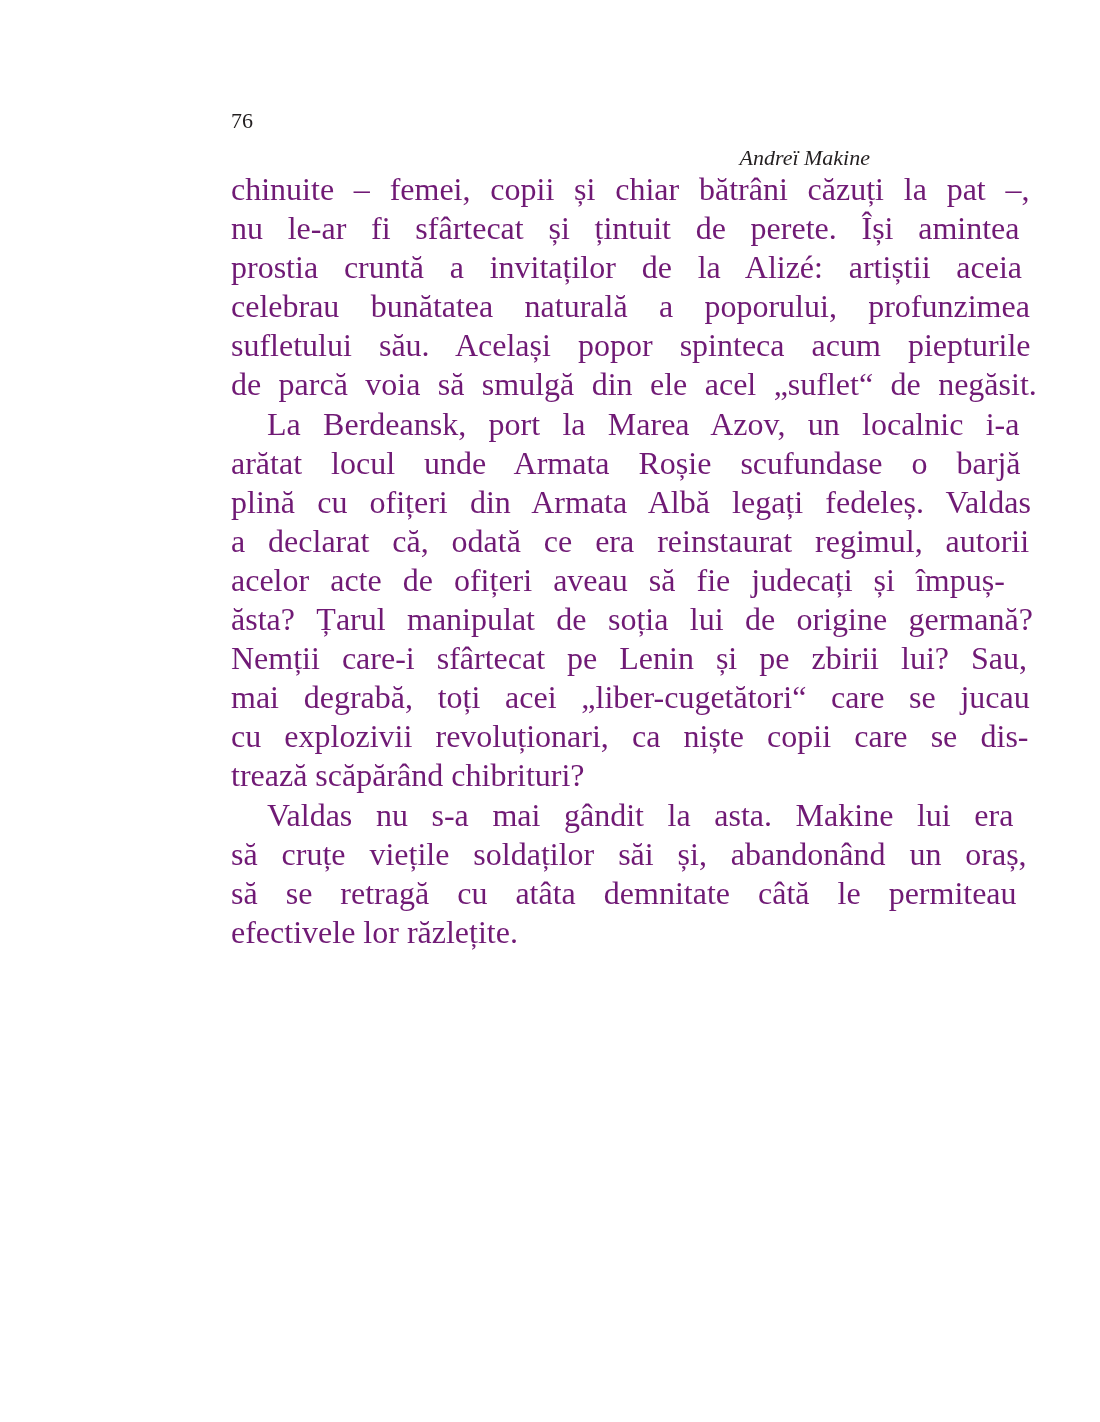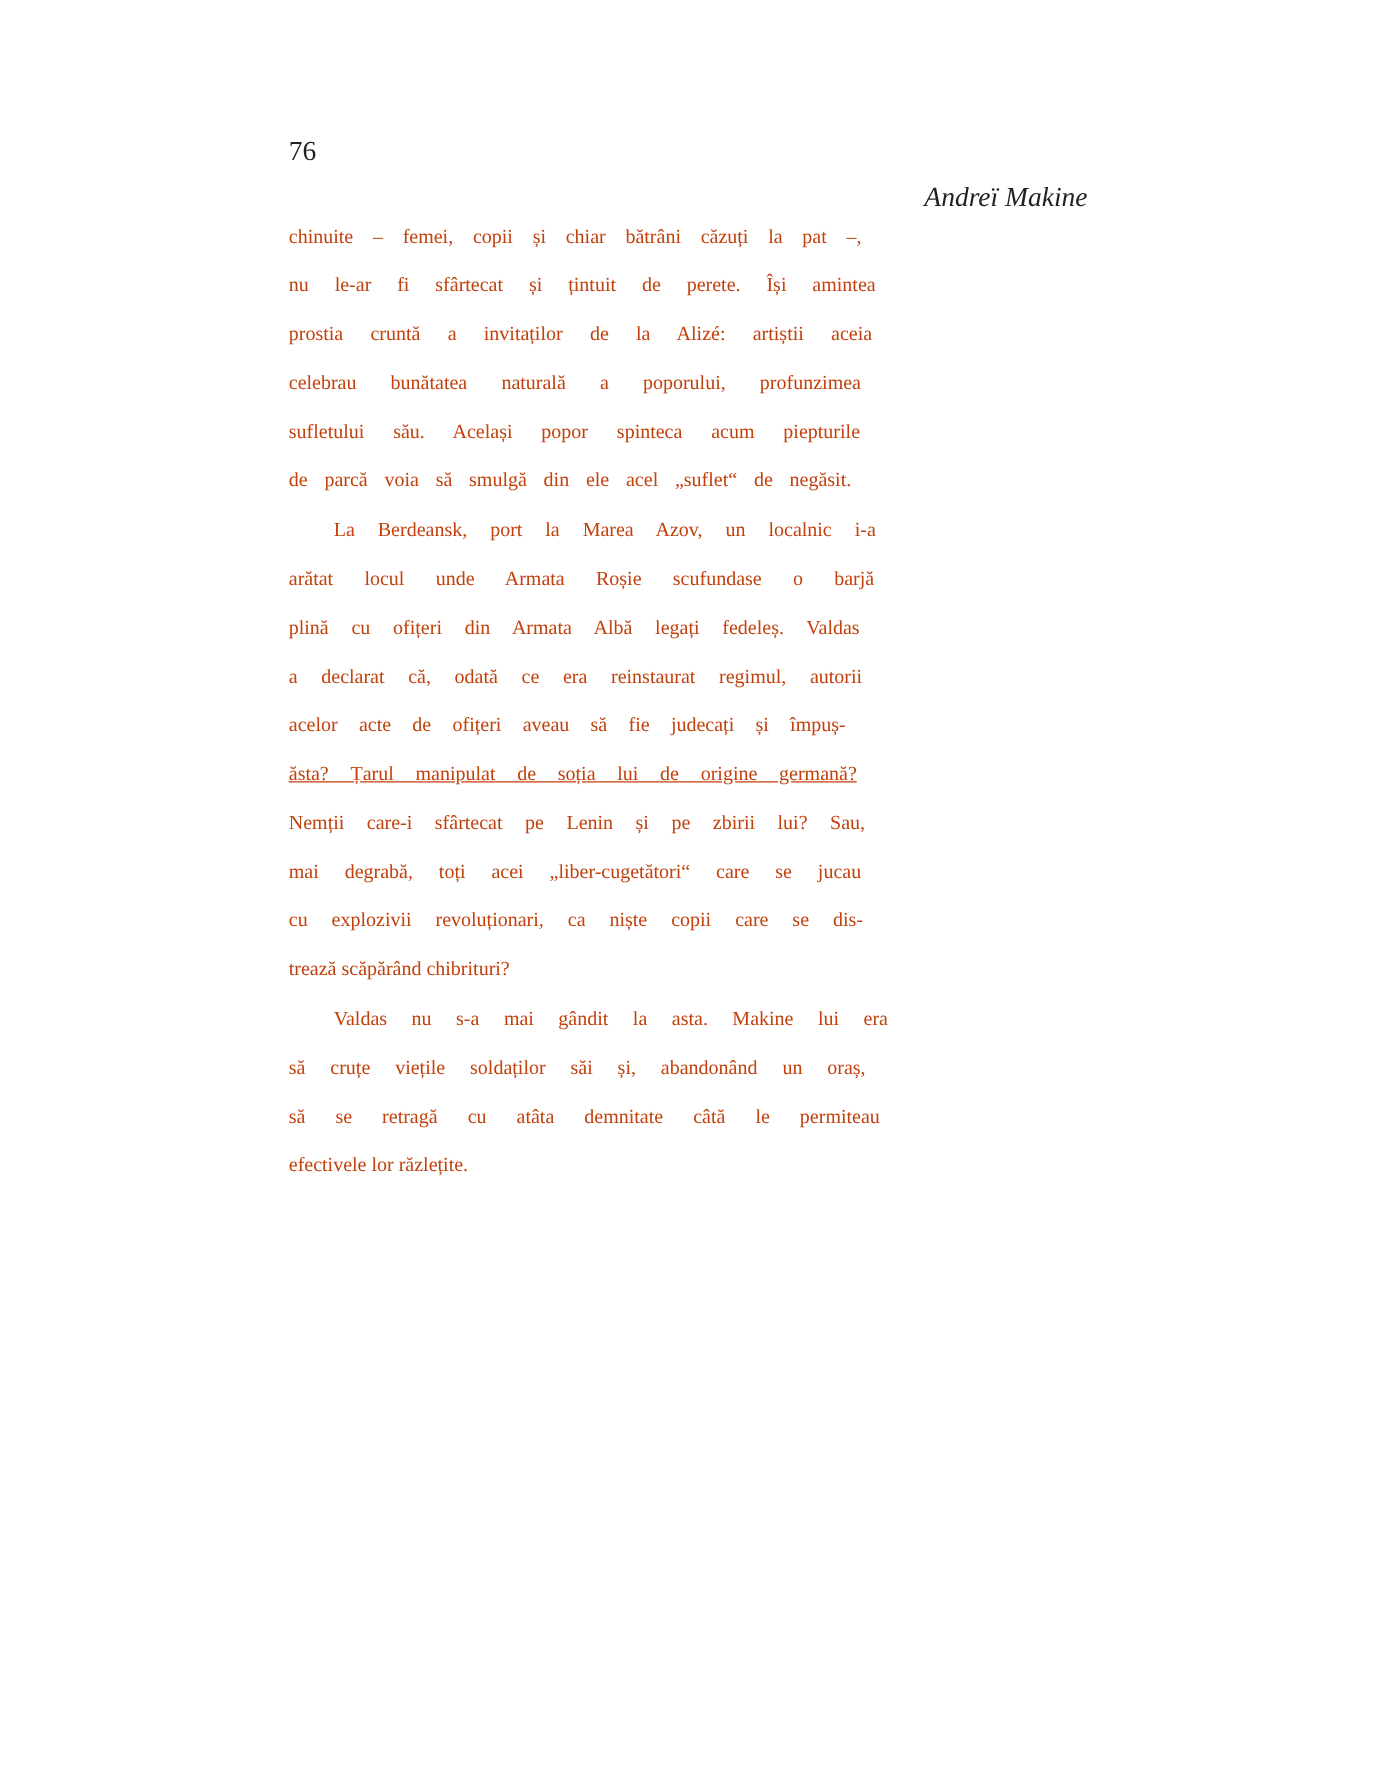--- a/index.html
+++ b/index.html
@@ -3,21 +3,21 @@
 <meta charset="utf-8">
 <style>
   html, body { margin: 0; padding: 0; background: #ffffff; }
   body { width: 1100px; height: 1422px; position: relative; overflow: hidden; }
   .page { position: absolute; left: 0; top: 0; width: 1100px; height: 1422px; background: #ffffff; color: #231f20; }
   .running-head { position: absolute; left: 231px; top: 106px; width: 639px; height: 30px;
     font-family: "Liberation Serif", "DejaVu Serif", serif; font-size: 22px; line-height: 30px; color: #231f20; }
   .folio { position: absolute; left: 0; top: 0; }
   .author { position: absolute; right: 0; top: 0; font-style: italic; margin-top: 37px; }
   .body-text { position: absolute; left: 231px; top: 170px; width: 639px;
-    font-family: "Liberation Serif", "DejaVu Serif", serif; font-size: 16px; color: #c2410c; }
+    font-family: "Liberation Serif", "DejaVu Serif", serif; font-size: 32px; color: #701a75; }
   .line { display: block; height: 39.1px; line-height: 39.1px; white-space: nowrap;
     text-align: justify; text-align-last: justify; overflow: visible; }
   .line.indent { padding-left: 36px; }
   .line.last { text-align-last: left; }
   .line span.fit { display: inline-block; transform-origin: left center; white-space: nowrap; }
 </style>
 </head>
 <body>
 
 <div class="page">
@@ -36,21 +36,21 @@
       <span class="line"><span class="fit" style="word-spacing: 19.0729px;">sufletului său. Același popor spinteca acum piepturile</span></span>
       <span class="line"><span class="fit" style="word-spacing: 9.41094px;">de parcă voia să smulgă din ele acel „suflet“ de negăsit.</span></span>
     </div>
 
     <div>
       <span class="line indent"><span class="fit" style="word-spacing: 14.3477px;">La Berdeansk, port la Marea Azov, un localnic i-a</span></span>
       <span class="line"><span class="fit" style="word-spacing: 21.0179px;">arătat locul unde Armata Roșie scufundase o barjă</span></span>
       <span class="line"><span class="fit" style="word-spacing: 14.1914px;">plină cu ofițeri din Armata Albă legați fedeleș. Valdas</span></span>
       <span class="line"><span class="fit" style="word-spacing: 14.918px;">a declarat că, odată ce era reinstaurat regimul, autorii</span></span>
       <span class="line"><span class="fit" style="word-spacing: 13.0278px;">acelor acte de ofițeri aveau să fie judecați și împuș-</span></span>
-      <span class="line"><span class="fit" style="word-spacing: 13.375px; text-decoration: underline;">ăsta? Țarul manipulat de soția lui de origine germană?</span></span>
+      <span class="line"><span class="fit" style="word-spacing: 13.375px;">ăsta? Țarul manipulat de soția lui de origine germană?</span></span>
       <span class="line"><span class="fit" style="word-spacing: 14.0035px;">Nemții care-i sfârtecat pe Lenin și pe zbirii lui? Sau,</span></span>
       <span class="line"><span class="fit" style="word-spacing: 16.7299px;">mai degrabă, toți acei „liber-cugetători“ care se jucau</span></span>
       <span class="line"><span class="fit" style="word-spacing: 15.1602px;">cu explozivii revoluționari, ca niște copii care se dis-</span></span>
       <span class="line last"><span class="fit">trează scăpărând chibrituri?</span></span>
     </div>
 
     <div>
       <span class="line indent"><span class="fit" style="word-spacing: 15.5972px;">Valdas nu s-a mai gândit la asta. Makine lui era</span></span>
       <span class="line"><span class="fit" style="word-spacing: 15.918px;">să cruțe viețile soldaților săi și, abandonând un oraș,</span></span>
       <span class="line"><span class="fit" style="word-spacing: 20.0195px;">să se retragă cu atâta demnitate câtă le permiteau</span></span>

